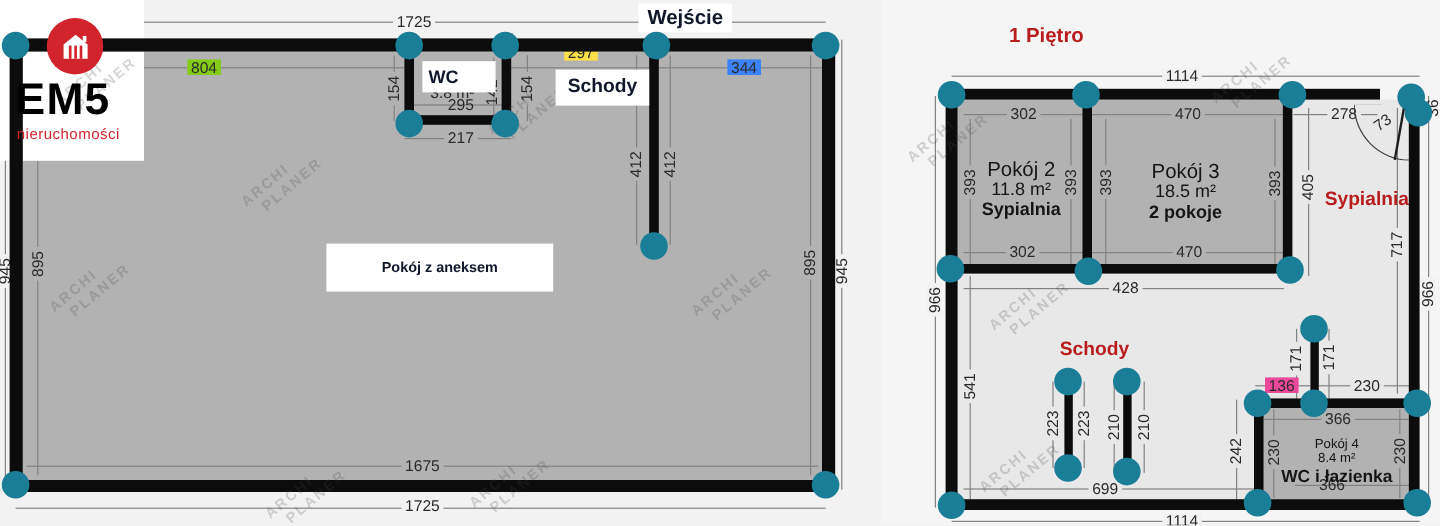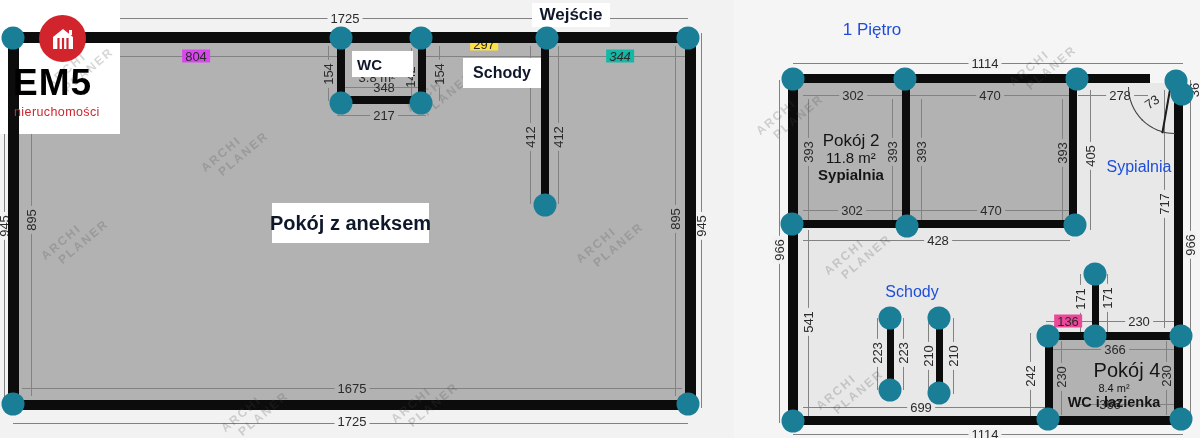--- a/index.html
+++ b/index.html
@@ -10,26 +10,26 @@
   .dline{position:absolute;background:#828282;z-index:2;}
   .dim{position:absolute;z-index:3;font-size:13px;line-height:1;color:#2a2a2a;
        white-space:nowrap;padding:0 3px;transform:translate(-50%,-50%);}
   .backing{position:absolute;z-index:4;background:#fff;}
   .wall{position:absolute;background:#0c0c0c;z-index:5;}
   .watermark{position:absolute;z-index:6;transform:translate(-50%,-50%) rotate(-40deg);
        color:rgba(70,70,70,.22);font-weight:700;font-size:12px;letter-spacing:2px;
        line-height:1.2;white-space:pre;text-align:left;}
   .labelbox{position:absolute;z-index:7;background:#fff;color:#0f172a;font-weight:700;
        display:flex;align-items:center;justify-content:center;white-space:nowrap;}
-  .plain{position:absolute;z-index:4;transform:translate(-50%,-50%);font-weight:400;
-       color:#1d4ed8;white-space:nowrap;}
+  .plain{position:absolute;z-index:4;transform:translate(-50%,-50%);font-weight:700;
+       color:#b91c1c;white-space:nowrap;}
   .roomstack{position:absolute;z-index:4;transform:translate(-50%,-50%);text-align:center;
        color:#151515;line-height:1.13;white-space:nowrap;}
   .rname{font-size:17px;} .rarea{font-size:15px;} .rtag{font-size:15px;font-weight:700;}
-  .roomstack.small .rname{font-size:20px;text-align:right;} .roomstack.small .rarea{font-size:11px;}
+  .roomstack.small .rname{font-size:11px;} .roomstack.small .rarea{font-size:11px;}
   .roomstack.small .rtag{font-size:14.5px;}
   .node{position:absolute;width:23px;height:23px;border-radius:50%;background:#1a7e97;
        z-index:8;transform:translate(-50%,-50%);}
   .arc{position:absolute;z-index:6;border-left:1.5px solid #3c3c3c;
        border-bottom:1.5px solid #3c3c3c;border-bottom-left-radius:100%;}
   .leaf{position:absolute;z-index:6;width:2px;background:#1e1e1e;transform-origin:top center;}
   .logo{position:absolute;left:0;top:0;width:122px;height:134px;z-index:9;}
   .logo-circle{position:absolute;left:39px;top:15px;width:47px;height:47px;border-radius:50%;
        background:#d2242c;display:flex;align-items:center;justify-content:center;}
   .logo-brand{position:absolute;left:13px;top:64px;font-size:37px;font-weight:800;
@@ -74,30 +74,35 @@
   <div class="wall" style="left:1092px;top:273px;width:7px;height:63px;"></div>
   <div class="wall" style="left:1045px;top:332px;width:138px;height:8px;"></div>
   <div class="wall" style="left:1045px;top:332px;width:8px;height:88px;"></div>
 
   <div class="arc" style="left:1128px;top:87px;width:46px;height:46px;"></div>
   <div class="leaf" style="left:1170px;top:84px;height:50px;transform:rotate(10deg);"></div>
 
   <div class="labelbox" style="left:532px;top:3px;width:78px;height:24px;font-size:17px;">Wejście</div>
   <div class="labelbox" style="left:352px;top:51px;width:56px;height:26px;font-size:15px;justify-content:flex-start;padding-left:5px;">WC</div>
   <div class="labelbox" style="left:463px;top:58px;width:78px;height:30px;font-size:16px;">Schody</div>
-  <div class="labelbox" style="left:272px;top:203px;width:157px;height:40px;font-size:20px;">Pokój z aneksem</div>
+  <div class="labelbox" style="left:272px;top:203px;width:189px;height:40px;font-size:12px;">Pokój z aneksem</div>
 
   <div class="plain" style="left:872px;top:30px;font-size:17px;">1 Piętro</div>
   <div class="plain" style="left:1139px;top:167px;font-size:16px;">Sypialnia</div>
   <div class="plain" style="left:912px;top:292px;font-size:16px;">Schody</div>
 
   <div class="roomstack" style="left:851px;top:158px;">
     <div class="rname">Pokój 2</div>
     <div class="rarea">11.8 m²</div>
     <div class="rtag">Sypialnia</div>
+  </div>
+  <div class="roomstack" style="left:988px;top:160px;">
+    <div class="rname">Pokój 3</div>
+    <div class="rarea">18.5 m²</div>
+    <div class="rtag">2 pokoje</div>
   </div>
   <div class="roomstack small" style="left:1114px;top:385px;">
     <div class="rname">Pokój 4</div>
     <div class="rarea">8.4 m²</div>
     <div class="rtag">WC i łazienka</div>
   </div>
 
   <div class="logo">
     <div class="logo-circle">
       <svg width="26" height="24" viewBox="0 0 26 24" aria-hidden="true">
@@ -123,27 +128,27 @@
     <div class="dline" style="left: 337px; top: 115px; width: 89px; height: 1px;"></div>
     <div class="dline" style="left: 530px; top: 46px; width: 1px; height: 158px;"></div>
     <div class="dline" style="left: 558px; top: 46px; width: 1px; height: 158px;"></div>
     <div class="dline" style="left: 31px; top: 46px; width: 1px; height: 350px;"></div>
     <div class="dline" style="left: 4px; top: 33px; width: 1px; height: 375px;"></div>
     <div class="dline" style="left: 675px; top: 46px; width: 1px; height: 350px;"></div>
     <div class="dline" style="left: 701px; top: 33px; width: 1px; height: 375px;"></div>
     <div class="dline" style="left: 22px; top: 388px; width: 660px; height: 1px;"></div>
     <div class="dline" style="left: 13px; top: 423px; width: 675px; height: 1px;"></div>
     <div class="dim" style="left: 345px; top: 18px; background: rgb(243, 242, 243);">1725</div>
-    <div class="dim" style="left: 196px; top: 56px; background: #d946ef;">804</div>
+    <div class="dim" style="left: 170px; top: 56px; background: #84cc16;">804</div>
     <div class="dim" style="left: 328px; top: 74px; background: rgb(179, 178, 179); transform: translate(-50%, -50%) rotate(-90deg);">154</div>
     <div class="dim" style="left: 439px; top: 74px; background: rgb(179, 178, 179); transform: translate(-50%, -50%) rotate(-90deg);">154</div>
     <div class="dim" style="left: 484px; top: 44px; background: #fde047;">297</div>
-    <div class="dim" style="left: 620px; top: 56px; background: #14b8a6; font-style: italic;">344</div>
+    <div class="dim" style="left: 620px; top: 56px; background: #3b82f6;">344</div>
     <div class="dim" style="left: 377px; top: 77px; background: transparent;">3.8 m²</div>
-    <div class="dim" style="left: 384px; top: 87px; background: transparent;">348</div>
+    <div class="dim" style="left: 384px; top: 87px; background: transparent;">295</div>
     <div class="dim" style="left: 410px; top: 77px; background: transparent; transform: translate(-50%, -50%) rotate(-90deg);">142</div>
     <div class="dim" style="left: 384px; top: 115px; background: rgb(179, 178, 179);">217</div>
     <div class="dim" style="left: 530px; top: 137px; background: rgb(179, 178, 179); transform: translate(-50%, -50%) rotate(-90deg);">412</div>
     <div class="dim" style="left: 558px; top: 137px; background: rgb(179, 178, 179); transform: translate(-50%, -50%) rotate(-90deg);">412</div>
     <div class="dim" style="left: 31px; top: 220px; background: rgb(179, 178, 179); transform: translate(-50%, -50%) rotate(-90deg);">895</div>
     <div class="dim" style="left: 4px; top: 226px; background: rgb(243, 242, 243); transform: translate(-50%, -50%) rotate(-90deg);">945</div>
     <div class="dim" style="left: 675px; top: 219px; background: rgb(179, 178, 179); transform: translate(-50%, -50%) rotate(-90deg);">895</div>
     <div class="dim" style="left: 701px; top: 226px; background: rgb(243, 242, 243); transform: translate(-50%, -50%) rotate(-90deg);">945</div>
     <div class="dim" style="left: 352px; top: 388px; background: rgb(179, 178, 179);">1675</div>
     <div class="dim" style="left: 352px; top: 421px; background: rgb(243, 242, 243);">1725</div>

